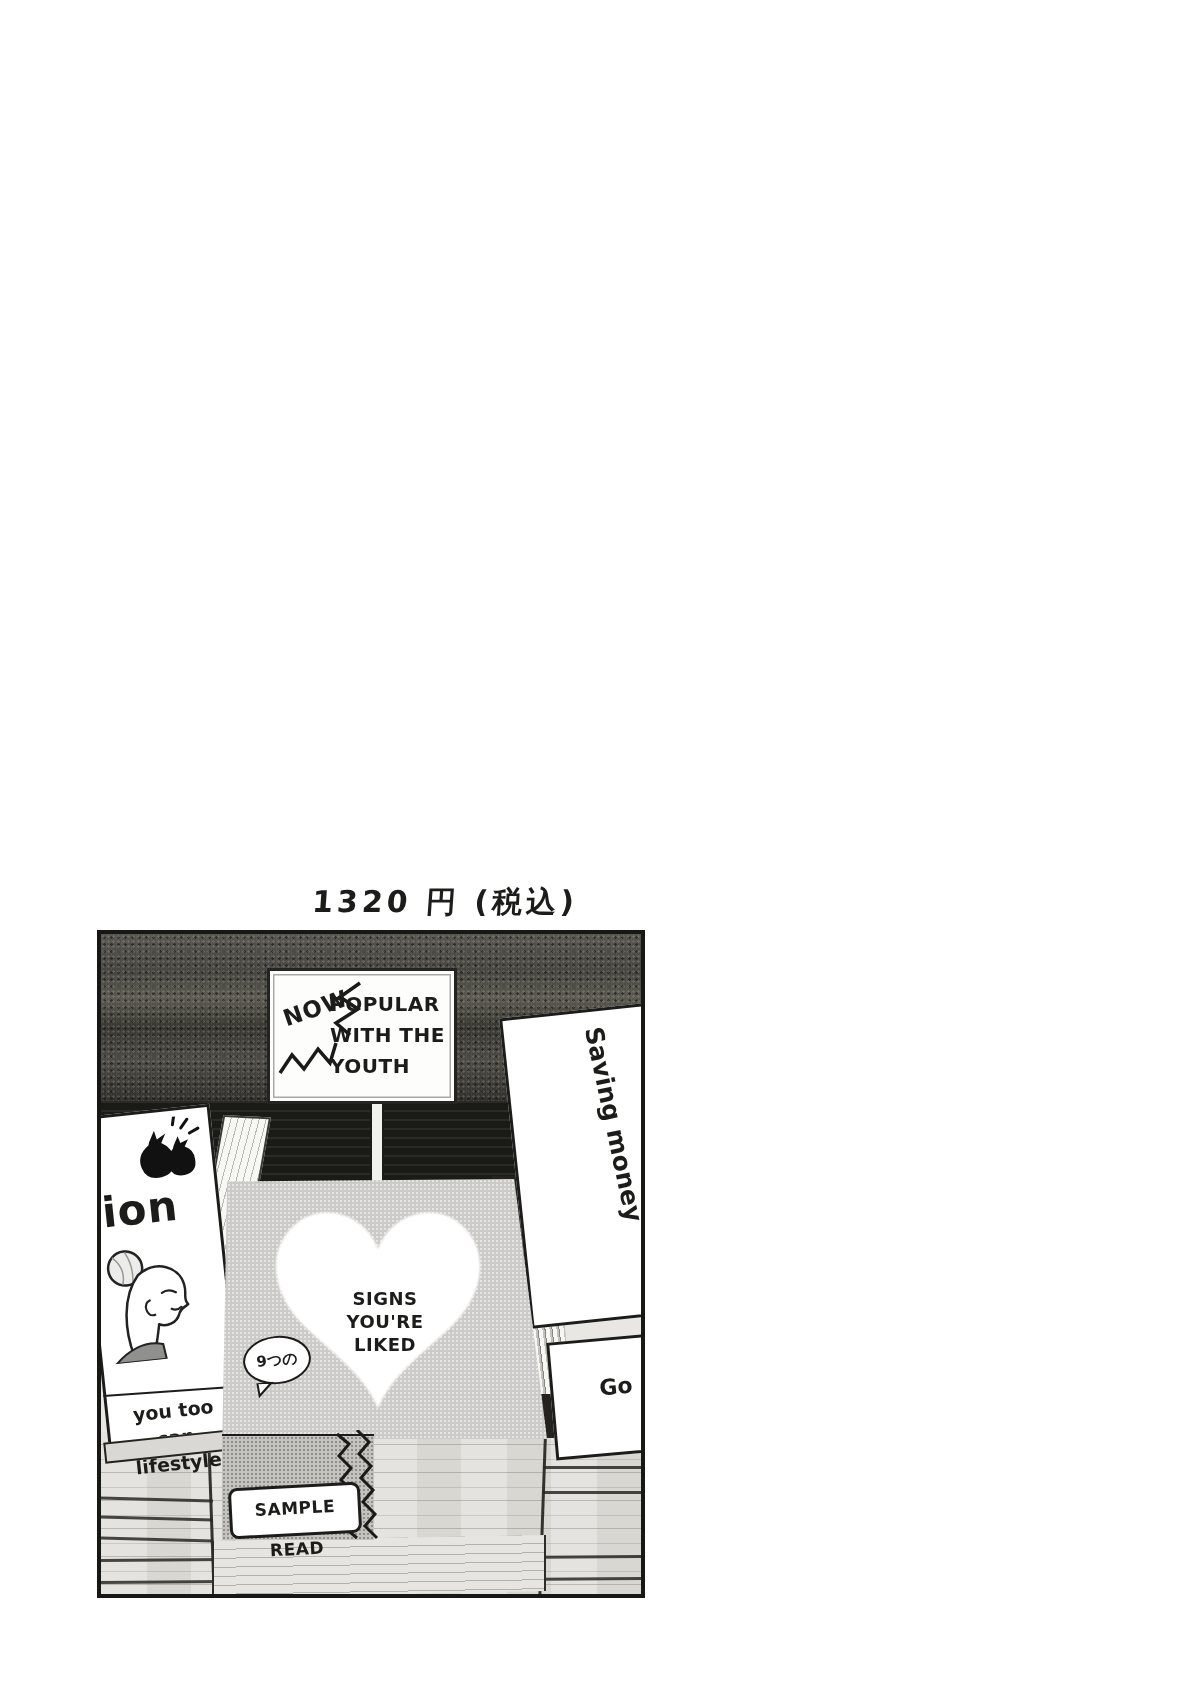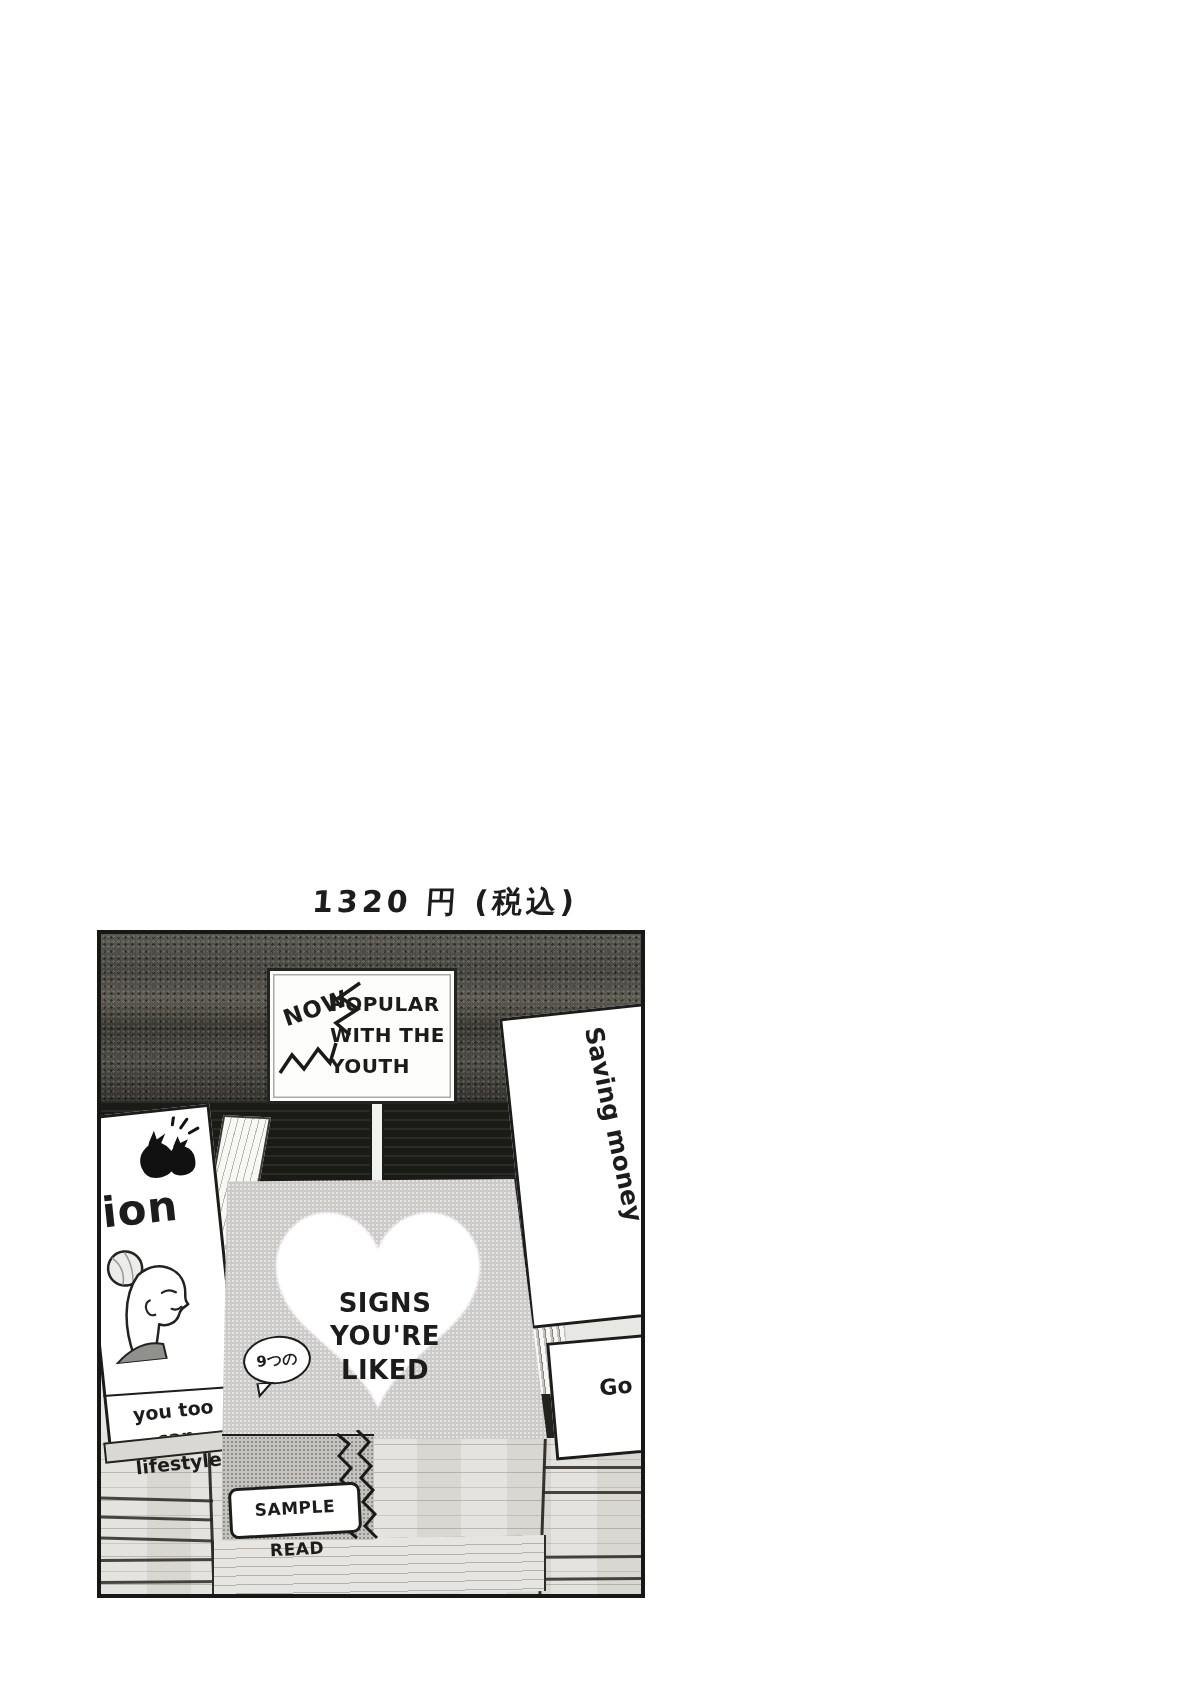--- a/index.html
+++ b/index.html
@@ -94,21 +94,21 @@
 
   
   .cover{
     left:118px;top:245px;width:328px;height:260px;
     clip-path:polygon(2.5% 1%, 90% 0%, 100% 100%, 1% 100%);
     background-color:#cbcac8;
     background-image:radial-gradient(rgba(255,255,255,0.5) 0.8px, transparent 1.2px);
     background-size:4px 4px;
   }
   .heart-svg{left:36px;top:12px;filter:blur(1.1px);}
-  .cover-title{left:86px;top:108px;width:160px;text-align:center;font-size:26px;font-weight:bold;line-height:1.28;letter-spacing:0.5px;}
+  .cover-title{left:86px;top:108px;width:160px;text-align:center;font-size:18px;font-weight:bold;line-height:1.28;letter-spacing:0.5px;}
   .bubble{
     left:142px;top:402px;width:64px;height:44px;background:#ffffff;
     border:2.5px solid #1c1c1a;border-radius:50%;
     display:flex;align-items:center;justify-content:center;
     font-size:15px;font-weight:bold;transform:rotate(-6deg);
   }
   .bubble-tail{left:8px;bottom:-14px;}
 
   
   .obi-gray{

